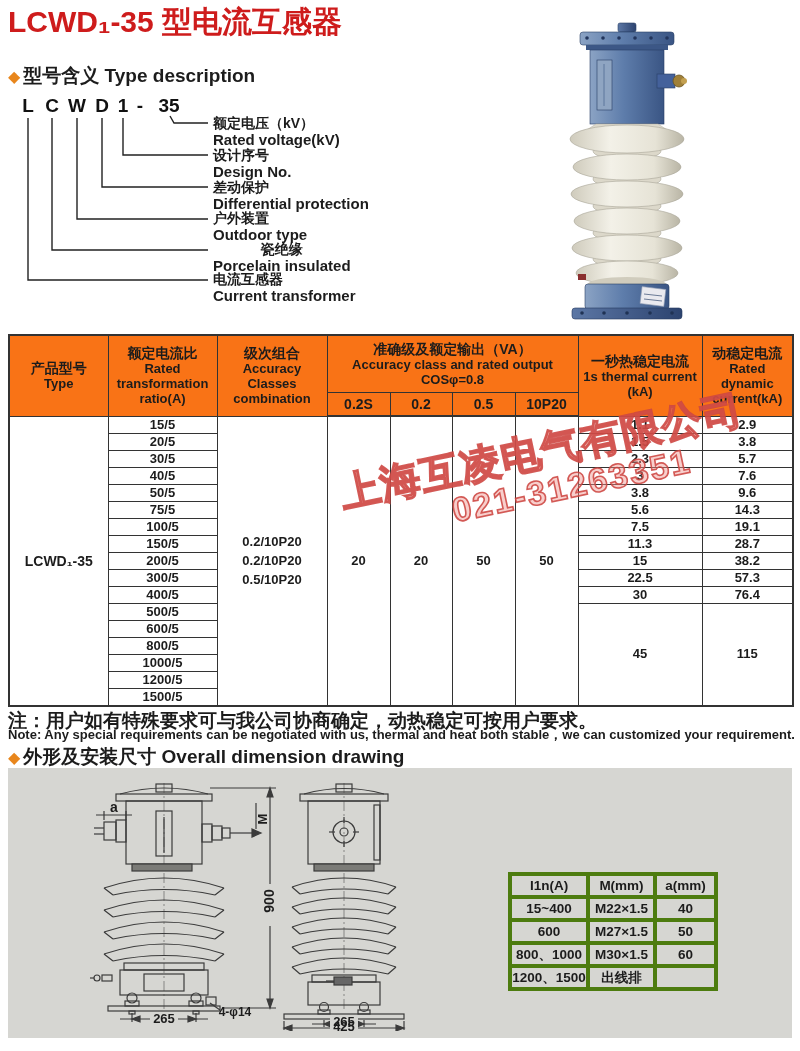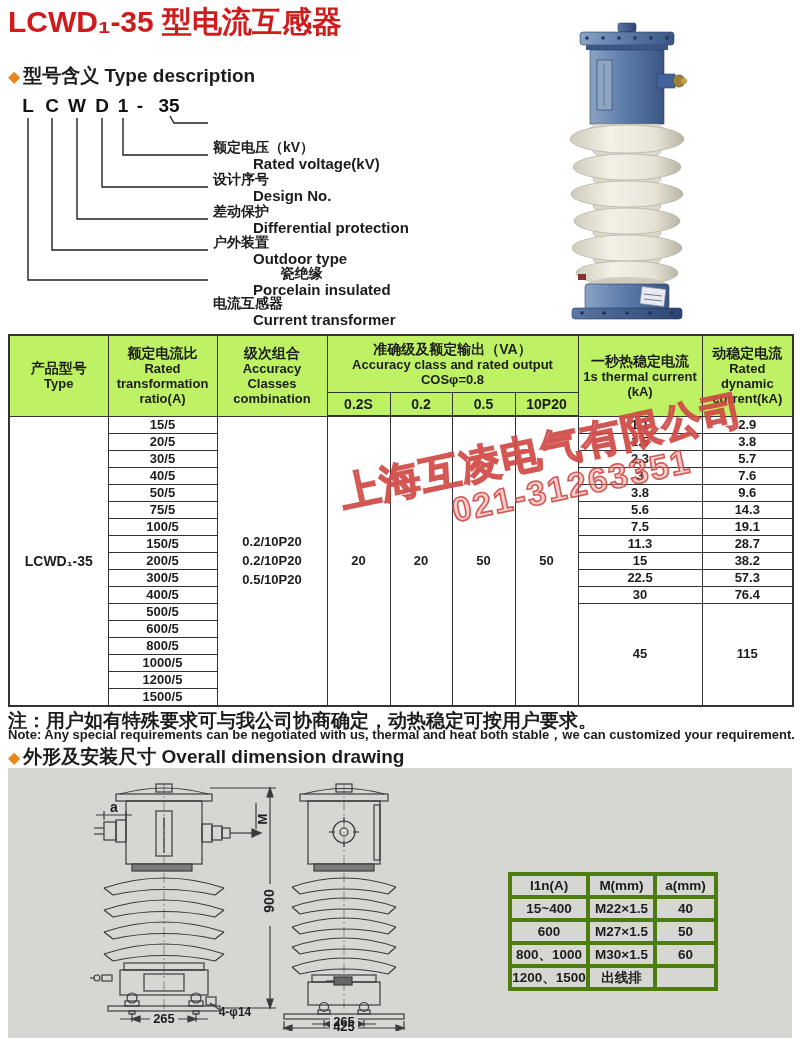--- a/index.html
+++ b/index.html
@@ -7,26 +7,26 @@
         font-family:"Liberation Sans","DejaVu Sans",sans-serif;color:#1c1c1c;}
   .abs{position:absolute;}
   
   .title-main{left:8px;top:2px;font-size:30px;font-weight:800;color:#ce1c1c;letter-spacing:0px;white-space:nowrap;}
   .title-sub{left:9px;top:36px;font-size:20px;font-weight:700;color:#ce1c1c;white-space:nowrap;}
   .sec-head{font-size:19px;font-weight:800;color:#1c1c1c;white-space:nowrap;}
   .diamond{color:#e8861c;font-size:16px;margin-right:3px;}
   
   .code-letter{position:absolute;font-size:19px;font-weight:800;color:#111;text-align:center;width:20px;}
   .code-pair{position:absolute;left:213px;white-space:nowrap;}
-  .code-pair .zh{font-size:14px;font-weight:700;line-height:15px;margin-top:24px;}
-  .code-pair .en{font-size:15px;font-weight:700;line-height:17px;margin-left:40px;}
+  .code-pair .zh{font-size:14px;font-weight:700;line-height:15px;}
+  .code-pair .en{font-size:15px;font-weight:700;line-height:17px;}
   
   .ttable{border-collapse:collapse;table-layout:fixed;width:784px;border:2px solid #333;}
   .ttable th,.ttable td{border:1px solid #333;padding:0;text-align:center;vertical-align:middle;overflow:hidden;}
-  .ttable thead th{background:#bef264;}
+  .ttable thead th{background:#f97316;}
   .ttable .h1 th{height:56px;}
   .ttable .h2 th{height:22px;border-bottom:2px solid #333;font-size:14px;font-weight:700;}
   .ttable .zh{font-size:14px;font-weight:700;line-height:16px;}
   .ttable .en{font-size:13px;font-weight:700;line-height:15px;}
   .ttable tbody td{height:16px;font-size:13px;font-weight:700;line-height:14px;}
   .ttable .typecell{font-size:14px;}
   .ttable .acc div{line-height:19px;font-size:13px;font-weight:700;}
   
   .note-zh{left:8px;top:708px;font-size:19px;font-weight:800;white-space:nowrap;}
   .note-en{left:8px;top:726px;font-size:13px;font-weight:700;white-space:nowrap;}

